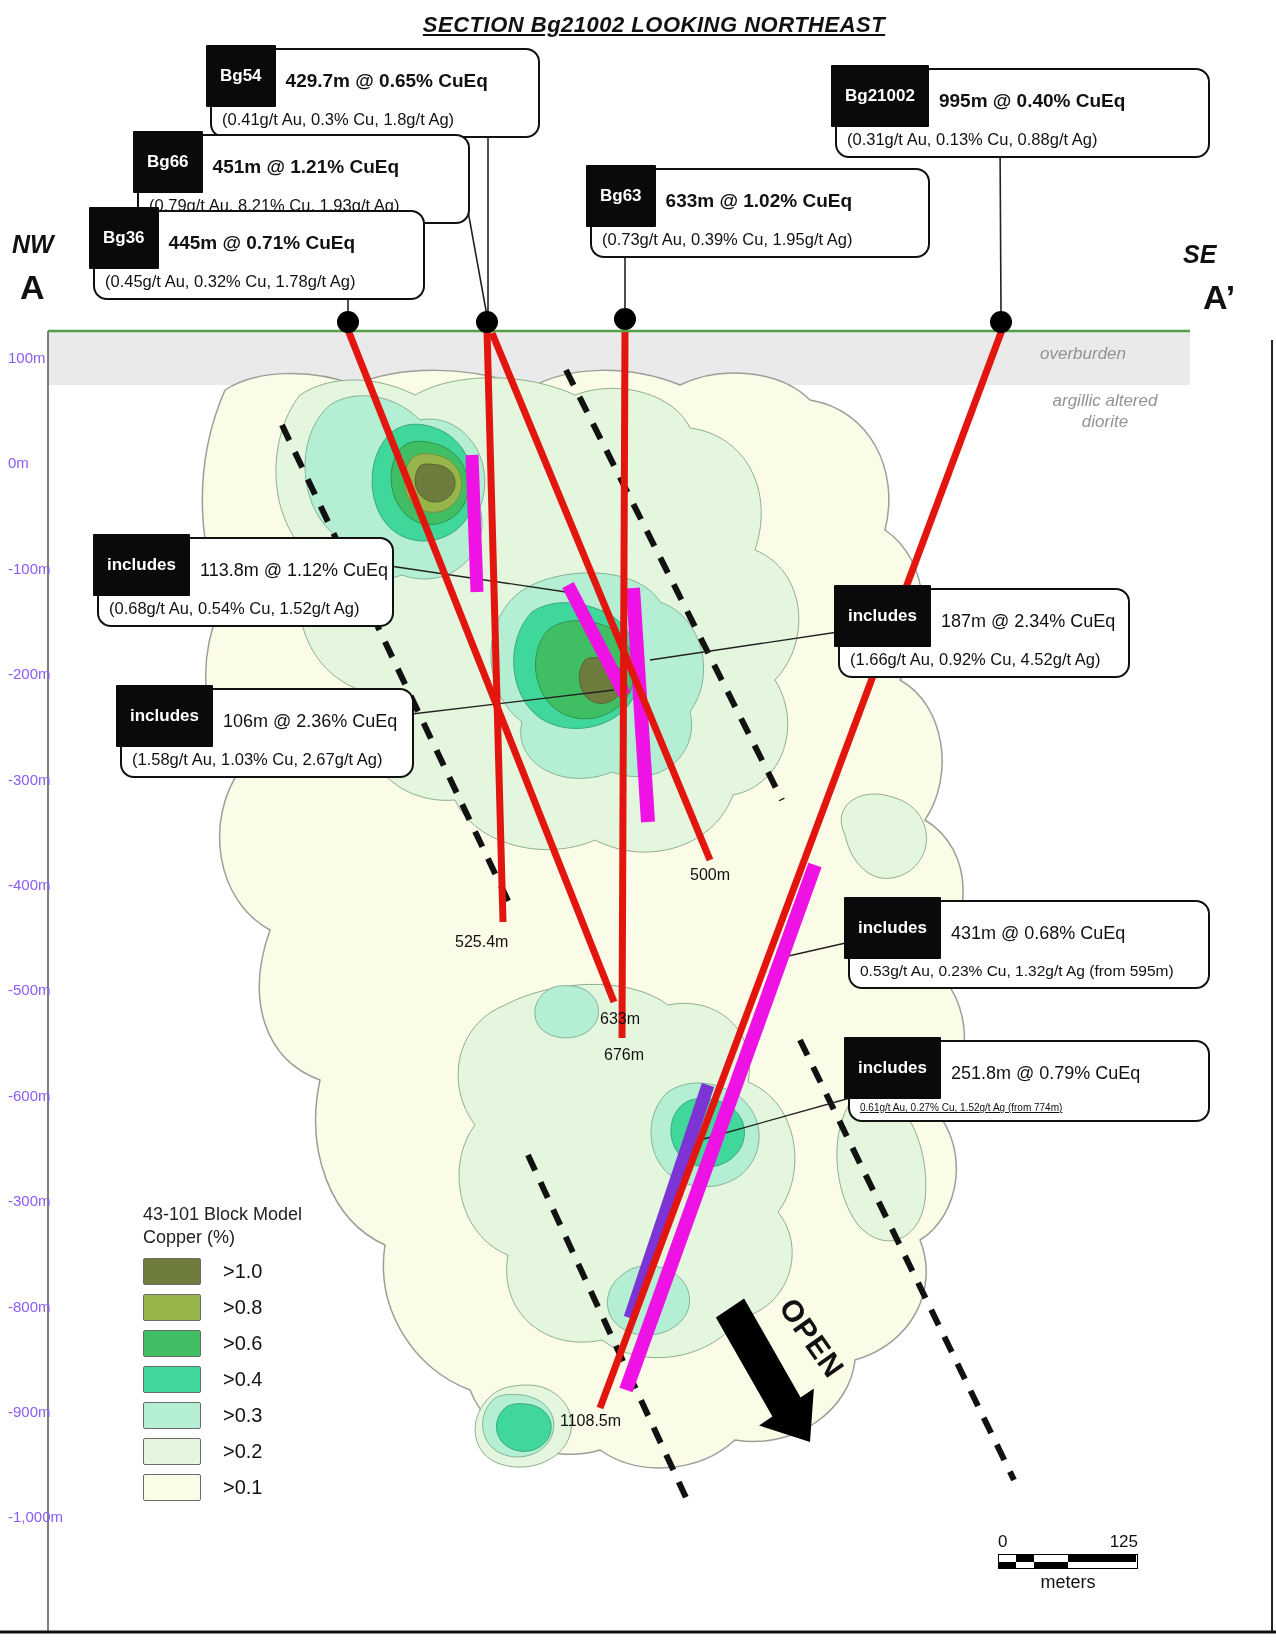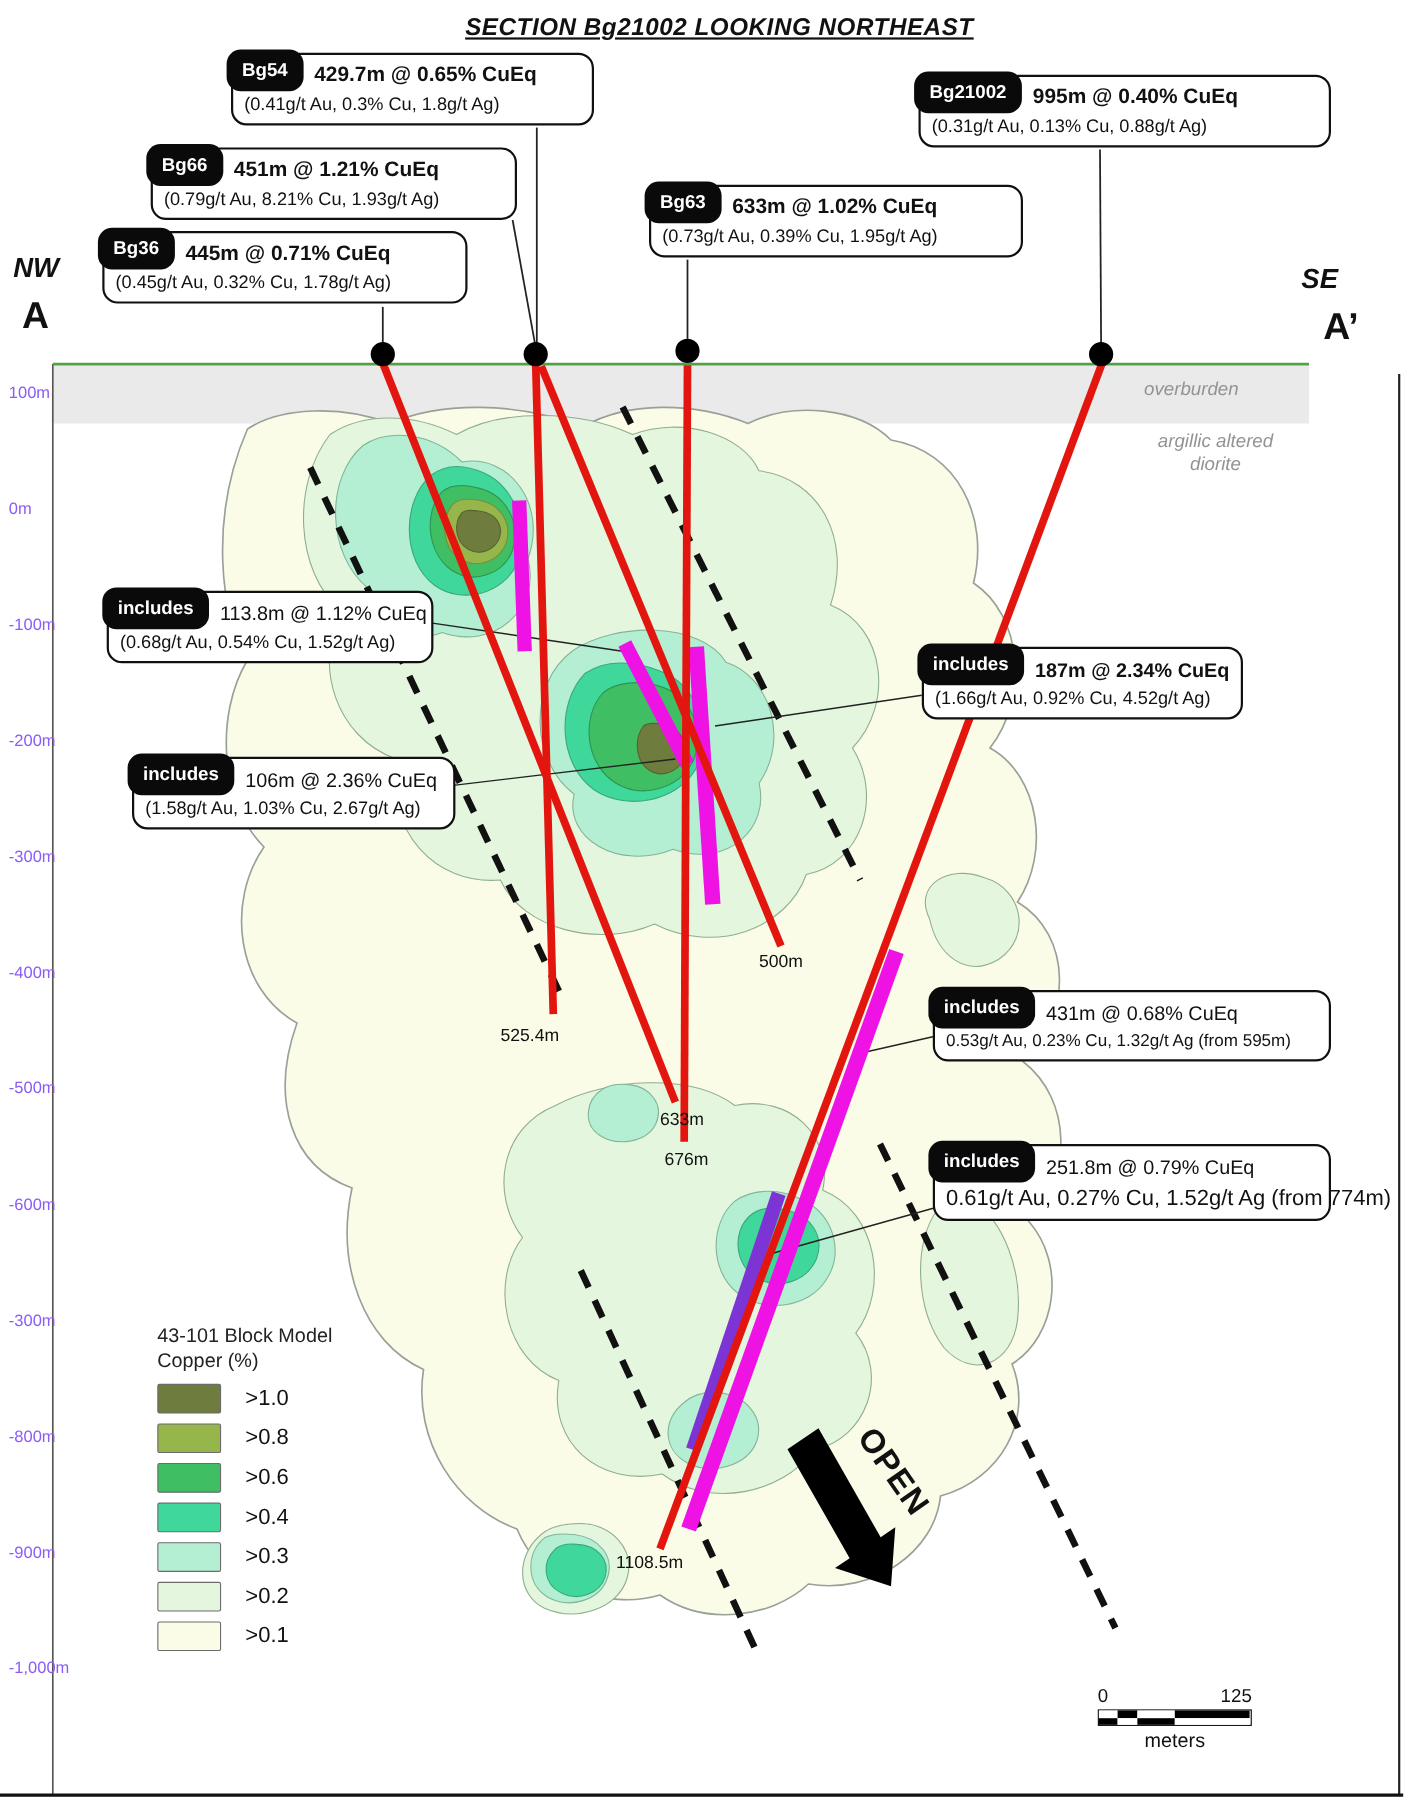--- a/index.html
+++ b/index.html
@@ -10,22 +10,22 @@
   .title{left:0;right:0;top:12px;text-align:center;font-size:22px;font-weight:bold;font-style:italic;
          text-decoration:underline;letter-spacing:.5px;padding-left:32px;}
   .corner-dir{font-size:25px;font-weight:bold;font-style:italic;}
   .corner-letter{font-size:34px;font-weight:bold;}
   .geo-label{color:#939393;font-style:italic;font-size:17px;}
   .depth-axis{position:absolute;left:8px;top:0;width:80px;height:1648px;z-index:4;}
   .depth-axis span{position:absolute;left:0;font-size:15px;color:#8b5cf6;}
   .callout{position:absolute;z-index:5;background:#fff;border:2.5px solid #101010;border-radius:14px;
            box-sizing:border-box;padding:5px 10px 7px 10px;}
   .callout .row{display:flex;align-items:center;gap:10px;white-space:nowrap;}
-  .callout .tag{background:#0a0a0a;color:#fff;font-weight:bold;font-size:17px;border-radius:13px;
-                padding:9px 14px;margin:-10px 0 0 -16px;}
+  .callout .tag{background:#0a0a0a;color:#fff;font-weight:bold;font-size:17px;border-radius:1px;
+                padding:21px 14px;margin:-10px 0 0 -16px;}
   .callout .grade{font-weight:bold;font-size:19px;}
   .callout .sub{font-size:16.5px;margin-top:3px;white-space:nowrap;}
   .eol{position:absolute;z-index:4;font-size:16px;color:#111;}
   .open-label{position:absolute;left:800px;top:1292px;z-index:4;font-size:30px;font-weight:bold;
               transform:rotate(55deg);transform-origin:left top;letter-spacing:1px;}
   .legend{position:absolute;left:143px;top:1203px;z-index:4;}
   .legend .ltitle{font-size:18px;color:#222;line-height:23px;}
   .legend .lrow{display:flex;align-items:center;margin-top:9px;}
   .legend .sw{width:56px;height:25px;border:1.5px solid #6b6b6b;border-radius:2px;}
   .legend .ll{font-size:20px;margin-left:22px;color:#111;}
@@ -216,37 +216,37 @@
   <div class="callout" style="left:120px;top:688px;width:294px;">
     <div class="row">
         <span class="tag">includes</span>
       <span class="grade" style="font-weight:normal;font-size:18px;">106m @ 2.36% CuEq</span>
       </div>
     <div class="sub">(1.58g/t Au, 1.03% Cu, 2.67g/t Ag)</div>
   </div>
   <div class="callout" style="left:838px;top:588px;width:292px;">
     <div class="row">
         <span class="tag">includes</span>
-      <span class="grade" style="font-weight:bold;font-size:18px;">187m @ 2.34% CuEq</span>
+      <span class="grade" style="font-weight:normal;font-size:18px;">187m @ 2.34% CuEq</span>
       </div>
     <div class="sub">(1.66g/t Au, 0.92% Cu, 4.52g/t Ag)</div>
   </div>
   <div class="callout" style="left:848px;top:900px;width:362px;">
     <div class="row">
         <span class="tag">includes</span>
       <span class="grade" style="font-weight:normal;font-size:18px;">431m @ 0.68% CuEq</span>
       </div>
     <div class="sub" style="font-size:15.5px;">0.53g/t Au, 0.23% Cu, 1.32g/t Ag (from 595m)</div>
   </div>
   <div class="callout" style="left:848px;top:1040px;width:362px;">
     <div class="row">
         <span class="tag">includes</span>
       <span class="grade" style="font-weight:normal;font-size:18px;">251.8m @ 0.79% CuEq</span>
       </div>
-    <div class="sub" style="font-size:20px;">0.61g/t Au, 0.27% Cu, 1.52g/t Ag (from 774m)</div>
+    <div class="sub" style="font-size:10px;text-decoration:underline;">0.61g/t Au, 0.27% Cu, 1.52g/t Ag (from 774m)</div>
   </div>
 
   <span class="eol" style="left:455px;top:933px;">525.4m</span>
   <span class="eol" style="left:600px;top:1010px;">633m</span>
   <span class="eol" style="left:690px;top:866px;">500m</span>
   <span class="eol" style="left:604px;top:1046px;">676m</span>
   <span class="eol" style="left:560px;top:1412px;">1108.5m</span>
 
   <span class="open-label">OPEN</span>
 

